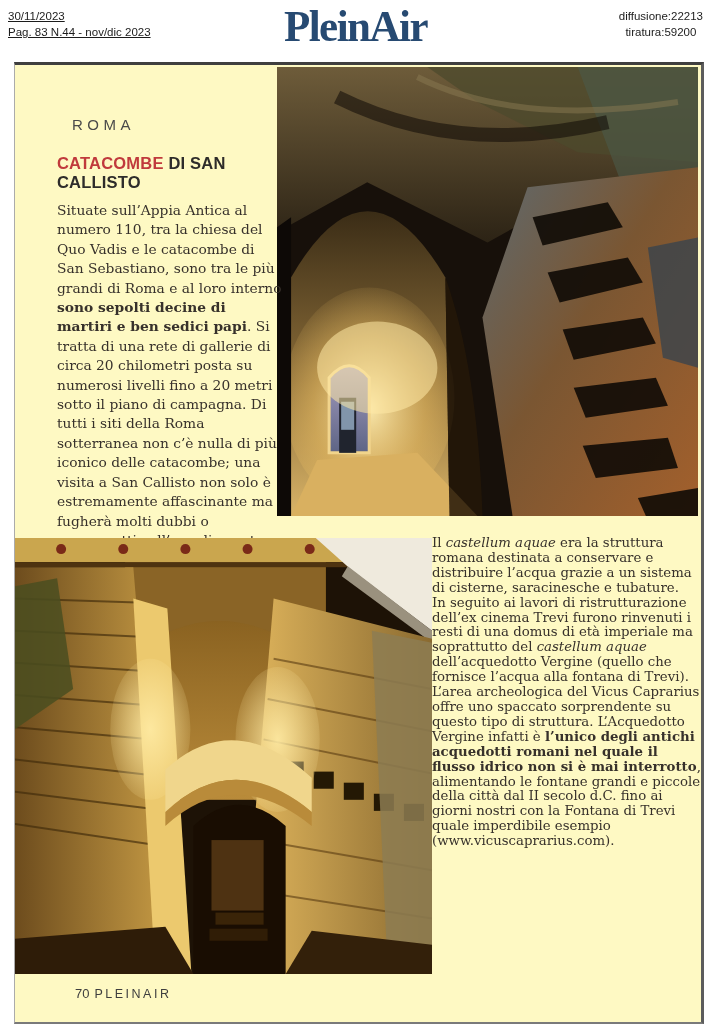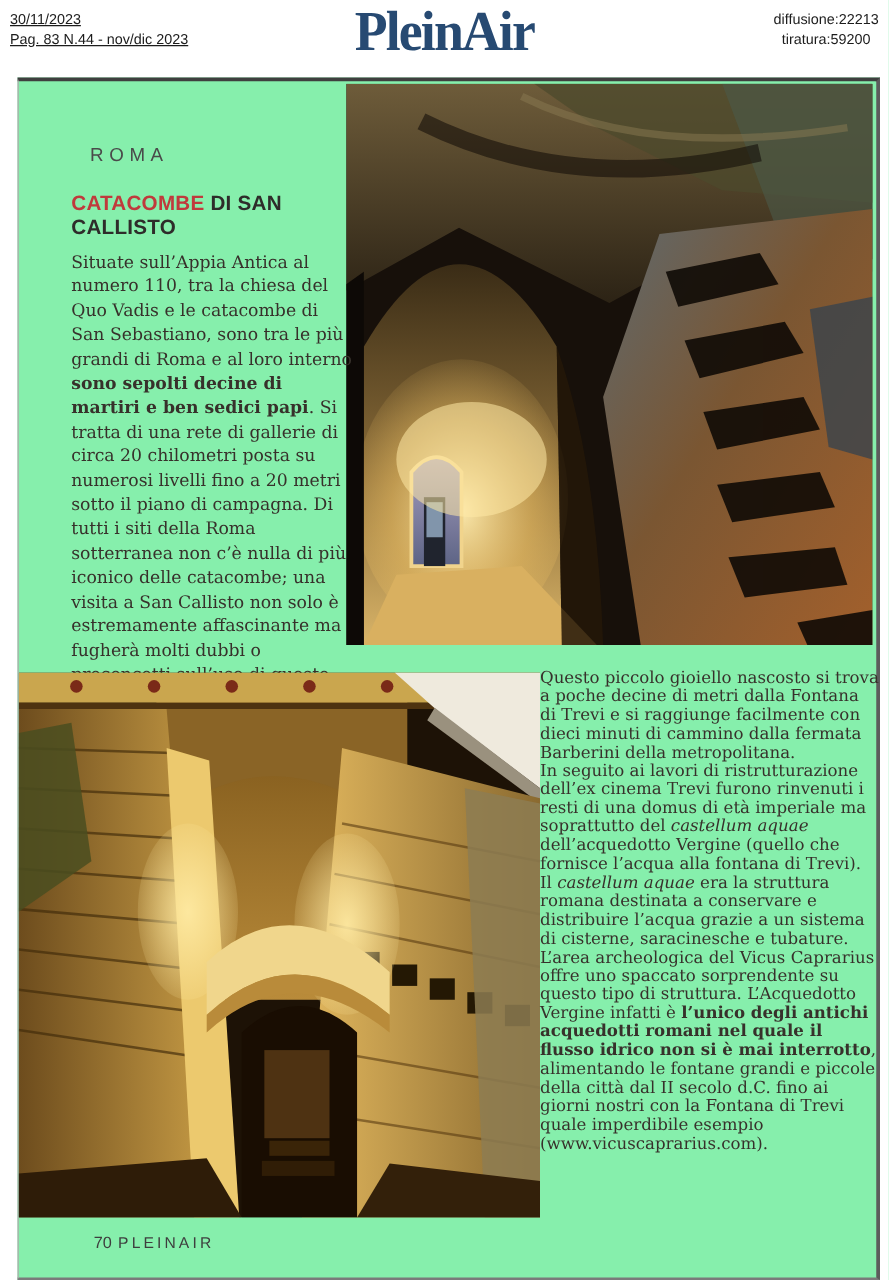--- a/index.html
+++ b/index.html
@@ -11,21 +11,21 @@
   
   .hdr-left{position:absolute;left:8px;top:8px;font-size:11.5px;line-height:16px;color:#1c1c1c;text-decoration:underline;}
   .hdr-right{position:absolute;right:8px;top:8px;font-size:11.5px;line-height:16px;color:#1c1c1c;text-align:center;}
   .logo{
     position:absolute;left:0;right:0;top:1px;text-align:center;
     font-family:"Liberation Serif",serif;font-weight:bold;font-size:43px;
     color:var(--logo-navy,#274a72);letter-spacing:-1.5px;transform:scaleY(1.05);
   }
   
   .page{
-    position:absolute;left:14px;top:62px;width:686px;height:957px;background:#86efac;
+    position:absolute;left:14px;top:62px;width:686px;height:957px;background:#fef9c3;
     border-top:3px solid #3f3f3f;border-left:1px solid #ababab;
     border-right:3px solid #5c5c5c;border-bottom:2px solid #7a7a7a;
   }
   .roma{position:absolute;left:57px;top:51px;font-size:15px;letter-spacing:4.5px;color:#4a4a4a;}
   
   .a1{position:absolute;left:42px;top:89px;width:228px;}
   .a1-title{font-weight:bold;font-size:16.5px;color:#2e2c2a;margin:0 0 9px 0;letter-spacing:.2px;}
   .a1-body{font-family:"DejaVu Serif","Liberation Serif",serif;font-size:13.8px;line-height:19.4px;color:#37312b;margin:0;}
   
   .a2{position:absolute;left:417px;top:471px;width:272px;}
@@ -202,23 +202,22 @@
     <path d="M178,286 L178,433 L270,433 L270,286 Q224,244 178,286 Z" fill="#190d02"></path>
     <rect x="196" y="300" width="52" height="70" fill="#4e3212"></rect>
     <rect x="200" y="372" width="48" height="12" fill="#3a2408"></rect>
     <rect x="194" y="388" width="58" height="12" fill="#301d06"></rect>
 
     <polygon points="0,398 150,386 178,433 0,433" fill="#2e1c08"></polygon>
     <polygon points="270,433 296,390 416,404 416,433" fill="#33200a"></polygon>
   </svg>
 
   <div class="a2">
-    <p><span>Questo piccolo gioiello nascosto si trova a poche decine di metri dalla Fontana di Trevi e si raggiunge facilmente con dieci minuti di cammino dalla fermata Barberini della metropolitana.</span></p>
+    <p><span>Il </span><span class="i">castellum aquae</span><span> era la struttura romana destinata a conservare e distribuire l’acqua grazie a un sistema di cisterne, saracinesche e tubature.</span></p>
     <p><span>In seguito ai lavori di ristrutturazione dell’ex cinema Trevi furono rinvenuti i resti di una domus di età imperiale ma soprattutto del </span><span class="i">castellum aquae</span><span> dell’acquedotto Vergine (quello che fornisce l’acqua alla fontana di Trevi).</span></p>
-    <p><span>Il </span><span class="i">castellum aquae</span><span> era la struttura romana destinata a conservare e distribuire l’acqua grazie a un sistema di cisterne, saracinesche e tubature.</span></p>
     <p><span>L’area archeologica del Vicus Caprarius offre uno spaccato sorprendente su questo tipo di struttura. L’Acquedotto Vergine infatti è </span><span class="b">l’unico degli antichi acquedotti romani nel quale il flusso idrico non si è mai interrotto</span><span>, alimentando le fontane grandi e piccole della città dal II secolo d.C. fino ai giorni nostri con la Fontana di Trevi quale imperdibile esempio (www.vicuscaprarius.com).</span></p>
   </div>
 
   <div class="footer">
     <span>70</span><span class="mag">PLEINAIR</span>
   </div>
 
 </div>
 
 </body></html>

